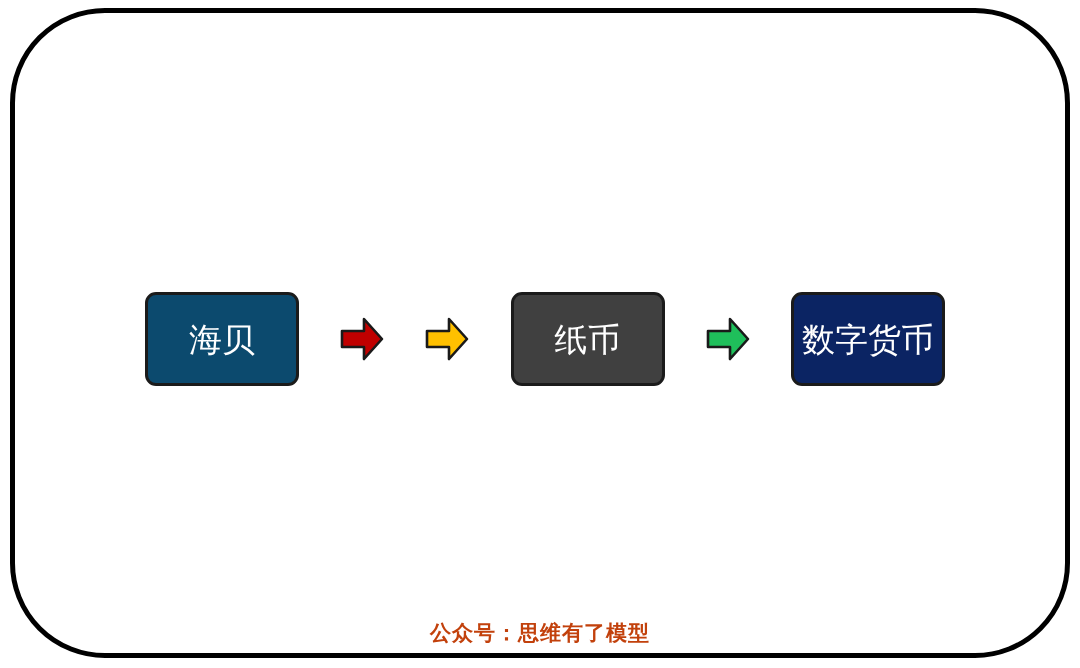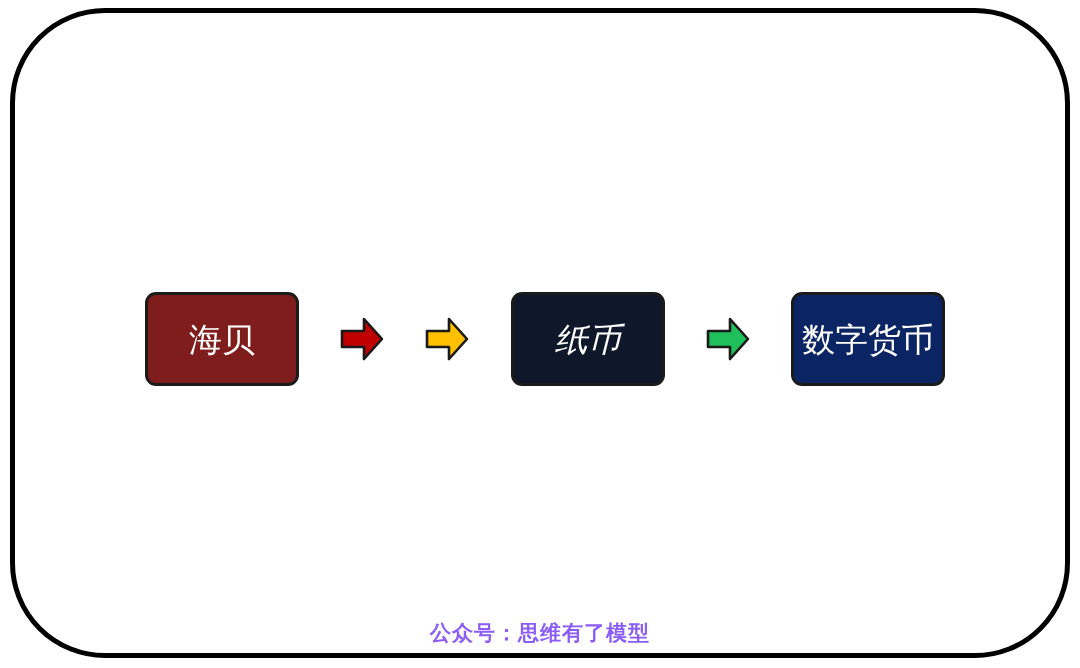--- a/index.html
+++ b/index.html
@@ -64,46 +64,46 @@
     stroke-linejoin: round;
   }
   .caption {
     position: absolute;
     left: 0;
     right: 0;
     top: 606px;
     text-align: center;
     font-size: 21px;
     font-weight: 600;
-    color: #8b5cf6;
+    color: #c2410c;
     letter-spacing: 1px;
   }
 </style>
 </head>
 <body>
 
 <div class="canvas">
   <div class="frame">
 
     <div class="flow-row">
 
-      <div class="node" style="background-color: #7f1d1d;">
+      <div class="node" style="background-color: #0c4a6e;">
         <span class="node-label">海贝</span>
       </div>
 
       <svg class="arrow" viewBox="0 0 44 46" aria-hidden="true">
         <path d="M2 15 H24 V3 L42 23 L24 43 V31 H2 Z" style="fill: rgb(192, 0, 0);"></path>
       </svg>
 
 
       <svg class="arrow" viewBox="0 0 44 46" aria-hidden="true">
         <path d="M2 15 H24 V3 L42 23 L24 43 V31 H2 Z" style="fill: rgb(255, 192, 0);"></path>
       </svg>
 
-      <div class="node" style="background-color: #0f172a; font-style: italic;">
+      <div class="node" style="background-color: #404040;">
         <span class="node-label">纸币</span>
       </div>
 
       <svg class="arrow" viewBox="0 0 44 46" aria-hidden="true">
         <path d="M2 15 H24 V3 L42 23 L24 43 V31 H2 Z" style="fill: rgb(31, 191, 91);"></path>
       </svg>
 
       <div class="node" style="background-color: rgb(11, 36, 99);">
         <span class="node-label">数字货币</span>
       </div>

